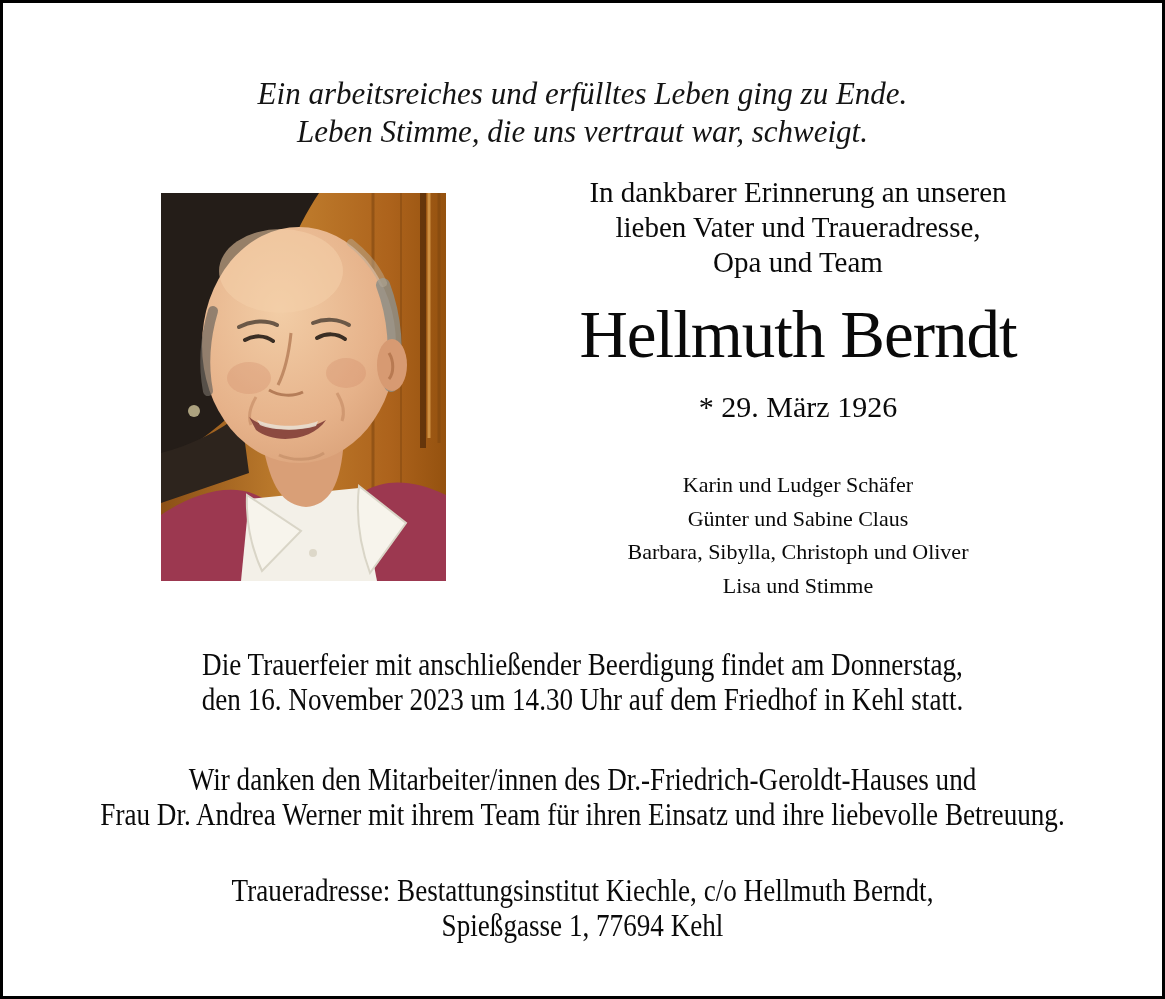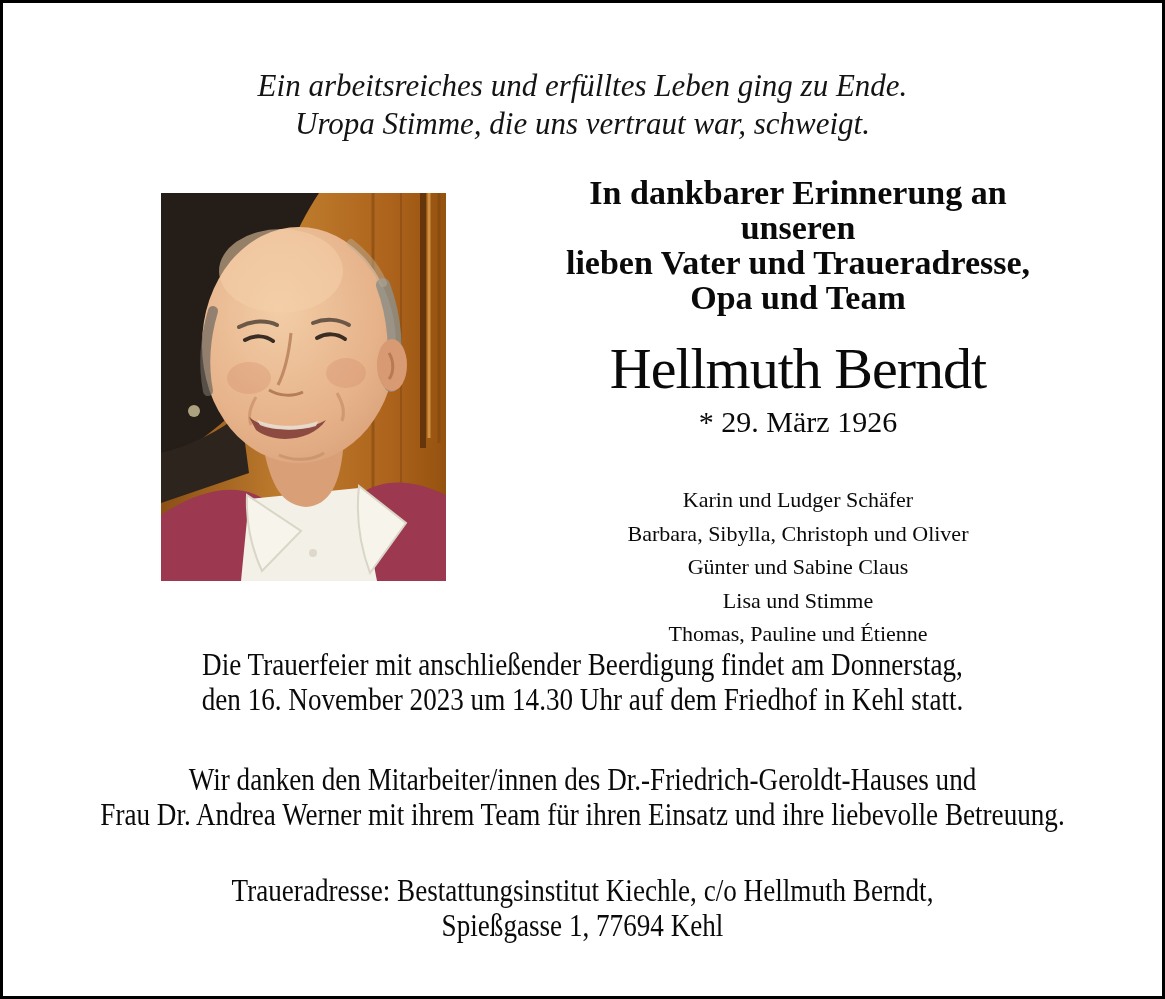--- a/index.html
+++ b/index.html
@@ -13,21 +13,21 @@
     height: 999px;
     box-sizing: border-box;
     background: #ffffff;
     border: 3px solid #000000;
     font-family: "Liberation Serif", serif;
     color: #0a0a0a;
     overflow: hidden;
   }
   .epigraph {
     position: absolute;
-    top: 64px;
+    top: 72px;
     left: 0;
     width: 100%;
     text-align: center;
     font-style: italic;
     font-size: 31px;
     line-height: 38px;
     color: #141414;
   }
   .photo-wrap {
     position: absolute;
@@ -38,33 +38,33 @@
   }
   .photo-wrap svg { display: block; width: 100%; height: 100%; }
   .right-col {
     position: absolute;
     left: 545px;
     top: 172px;
     width: 500px;
     text-align: center;
   }
   .intro {
-    font-weight: bold;
-    font-size: 34px;
+    font-weight: normal;
+    font-size: 29px;
     line-height: 35px;
   }
   .deceased-name {
     margin-top: 18px;
-    font-size: 58px;
+    font-size: 67px;
     line-height: 72px;
     white-space: nowrap;
     letter-spacing: -1px;
   }
   .dates {
-    margin-top: 0;
+    margin-top: 20px;
     font-size: 30px;
     line-height: 34px;
     display: flex;
     justify-content: center;
     gap: 46px;
     white-space: nowrap;
   }
   .family {
     margin-top: 44px;
     font-size: 22px;
@@ -85,21 +85,21 @@
   .thanks   { top: 760px; }
   .address  { top: 871px; }
 </style>
 </head>
 <body>
 
 <div class="page">
 
   <div class="epigraph">
     <div>Ein arbeitsreiches und erfülltes Leben ging zu Ende.</div>
-    <div>Uropa Stimme, die uns vertraut war, schweigt.</div>
+    <div>Leben Stimme, die uns vertraut war, schweigt.</div>
   </div>
 
   <div class="photo-wrap">
     <svg viewBox="0 0 285 388" xmlns="http://www.w3.org/2000/svg">
       <defs>
         <linearGradient id="wood" x1="0" y1="0" x2="1" y2="0">
           <stop offset="0" stop-color="#8c5016"></stop>
           <stop offset="0.45" stop-color="#c07e2e"></stop>
           <stop offset="0.8" stop-color="#ad631c"></stop>
           <stop offset="1" stop-color="#95520f"></stop>
@@ -171,24 +171,23 @@
     </div>
 
     <div class="deceased-name">Hellmuth Berndt</div>
 
     <div class="dates">
       <span>* 29. März 1926</span>
     </div>
 
     <div class="family">
       <div>Karin und Ludger Schäfer</div>
+      <div>Günter und Sabine Claus</div>
       <div>Barbara, Sibylla, Christoph und Oliver</div>
-      <div>Günter und Sabine Claus</div>
       <div>Lisa und Stimme</div>
-      <div>Thomas, Pauline und Étienne</div>
     </div>
   </div>
 
   <div class="para funeral">
     <div>Die Trauerfeier mit anschließender Beerdigung findet am Donnerstag,</div>
     <div>den 16. November 2023 um 14.30 Uhr auf dem Friedhof in Kehl statt.</div>
   </div>
 
   <div class="para thanks">
     <div>Wir danken den Mitarbeiter/innen des Dr.-Friedrich-Geroldt-Hauses und</div>

